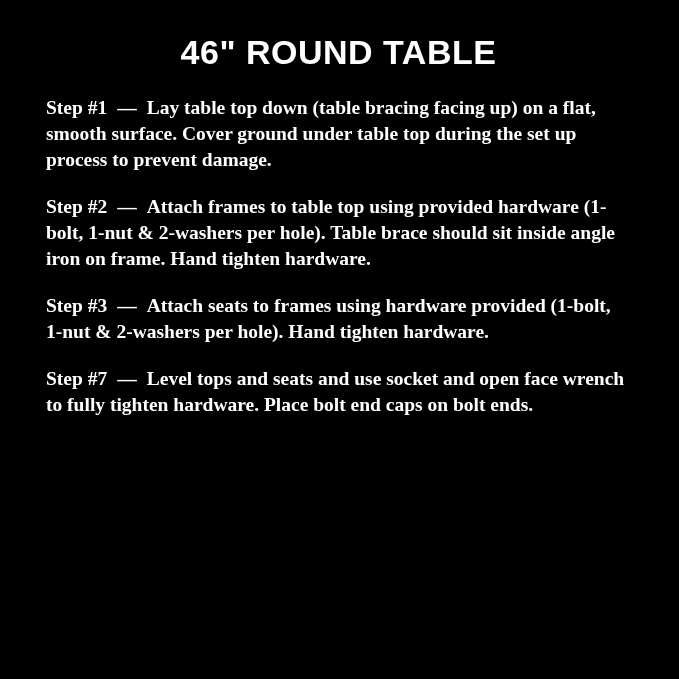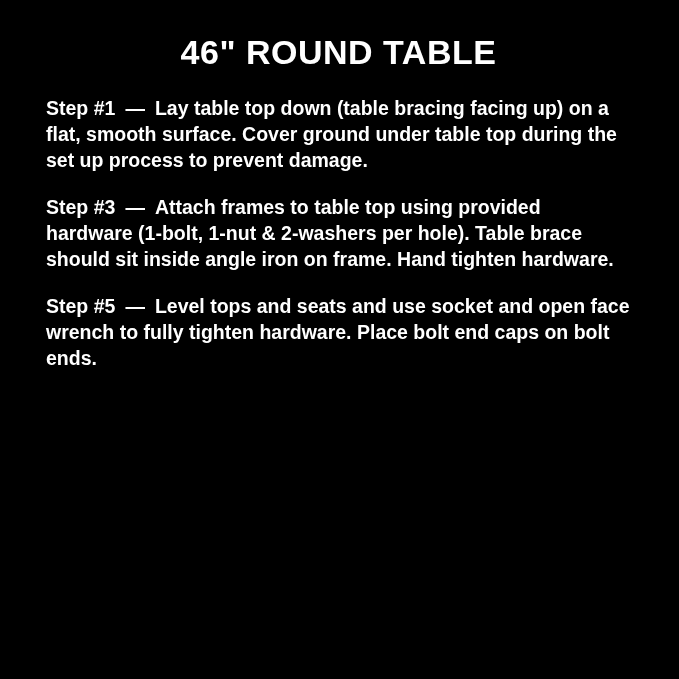--- a/index.html
+++ b/index.html
@@ -33,40 +33,42 @@
     font-size: 24px;
     line-height: 1.1;
     margin: 0;
   }
   .steps {
     font-size: 19.5px;
     line-height: 26px;
   }
   .step {
     margin: 0 0 21px 0;
+    font-family: Liberation Serif, serif;
   }
   .step:last-child {
     margin-bottom: 0;
   }
   .step-sep {
     display: inline-block;
     margin: 0 10px;
   }
 </style>
 </head>
 <body>
 
 <div class="card">
   <div class="header">
     <h1 class="title">46" ROUND TABLE</h1>
   </div>
 
   <div class="steps">
     <p class="step"><span>Step #1</span><span class="step-sep">—</span><span>Lay table top down (table bracing facing up) on a flat, smooth surface. Cover ground under table top during the set up process to prevent damage.</span></p>
 
-    <p class="step"><span>Step #3</span><span class="step-sep">—</span><span>Attach frames to table top using provided hardware (1-bolt, 1-nut &amp; 2-washers per hole). Table brace should sit inside angle iron on frame. Hand tighten hardware.</span></p>
+    <p class="step"><span>Step #2</span><span class="step-sep">—</span><span>Attach frames to table top using provided hardware (1-bolt, 1-nut &amp; 2-washers per hole). Table brace should sit inside angle iron on frame. Hand tighten hardware.</span></p>
+
+    <p class="step"><span>Step #3</span><span class="step-sep">—</span><span>Attach seats to frames using hardware provided (1-bolt, 1-nut &amp; 2-washers per hole). Hand tighten hardware.</span></p>
 
 
 
-
-    <p class="step"><span>Step #5</span><span class="step-sep">—</span><span>Level tops and seats and use socket and open face wrench to fully tighten hardware. Place bolt end caps on bolt ends.</span></p>
+    <p class="step"><span>Step #7</span><span class="step-sep">—</span><span>Level tops and seats and use socket and open face wrench to fully tighten hardware. Place bolt end caps on bolt ends.</span></p>
   </div>
 </div>
 
 </body></html>

